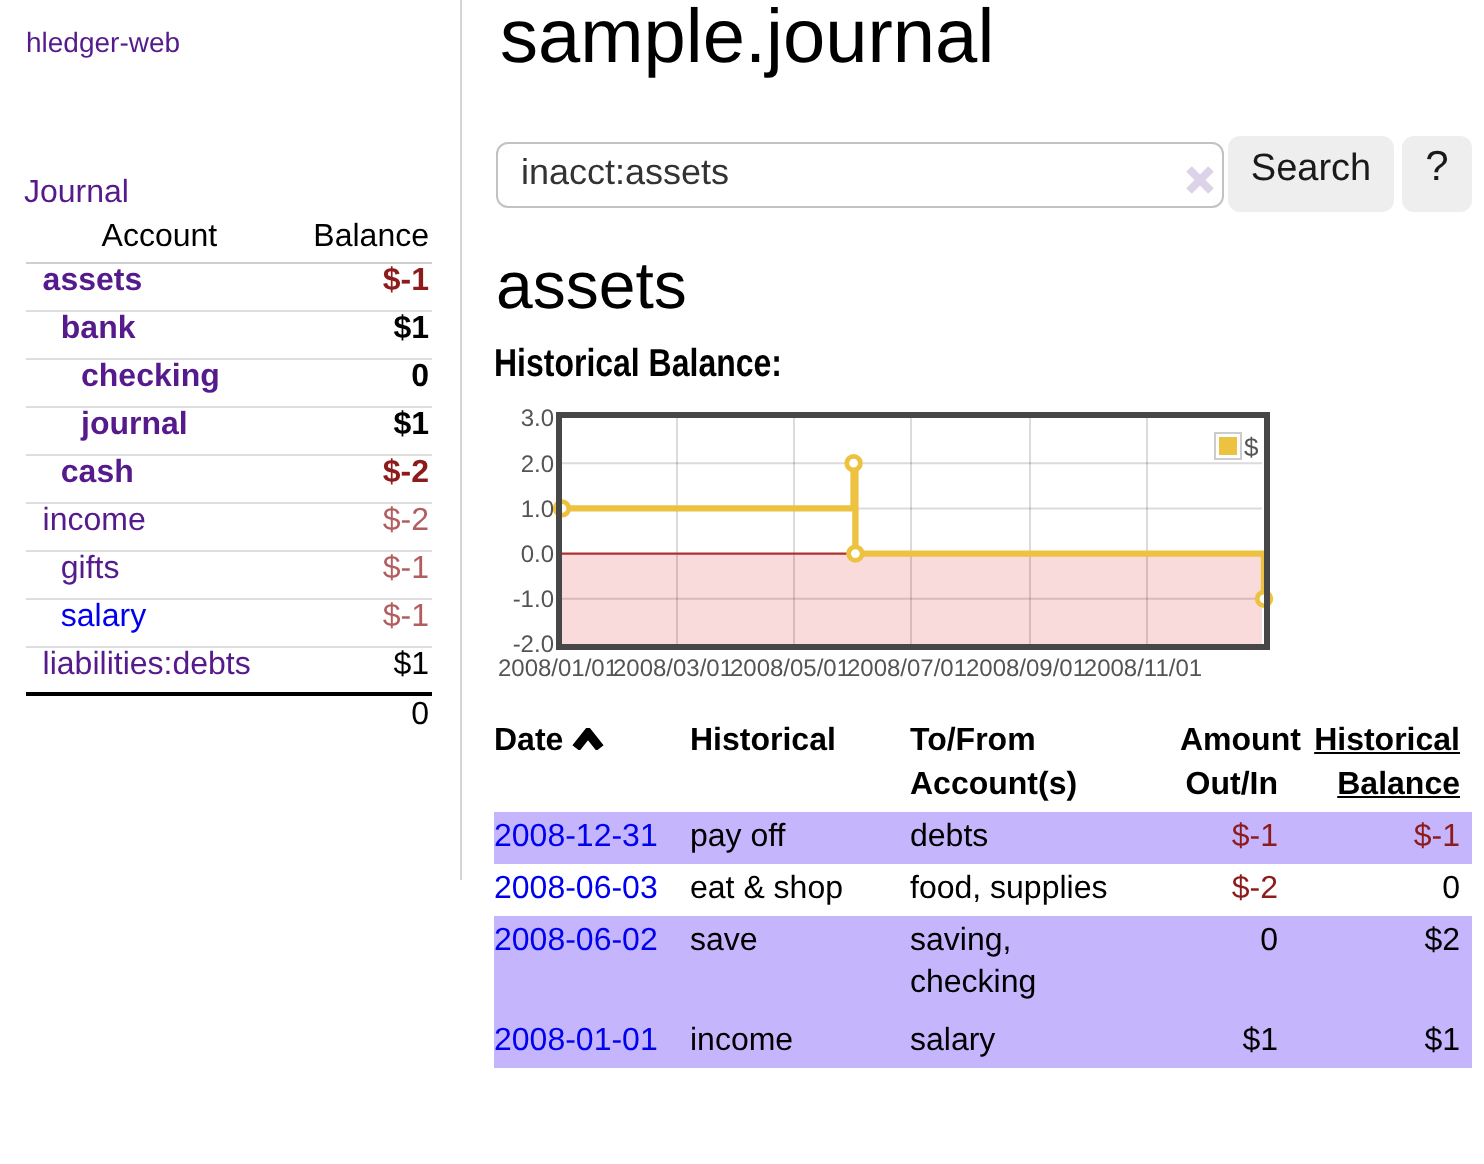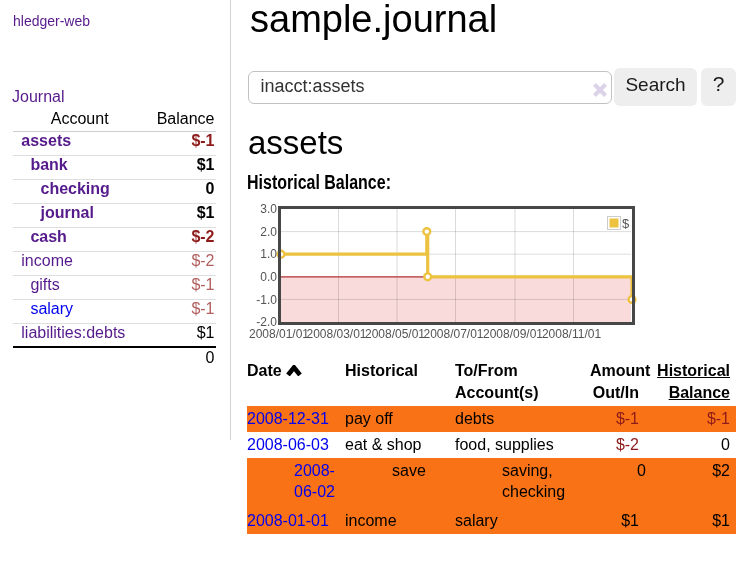--- a/index.html
+++ b/index.html
@@ -44,22 +44,22 @@
   line-height:1.2; }
 h3 { position:absolute; left:247px; top:171px; font-size:19.5px; font-weight:bold;
   line-height:1.2; transform:scaleX(0.82); transform-origin:0 0; }
 #chart { position:absolute; left:0; top:0; width:742px; height:582px; }
 #regtbl { position:absolute; left:247px; top:360px; width:489px;
   border-collapse:collapse; table-layout:fixed; }
 #regtbl th { font-weight:bold; text-align:left; vertical-align:top;
   line-height:22px; padding:0 0 1.7px 0; }
 #regtbl th.r, #regtbl td.r { text-align:right; }
 #regtbl td { vertical-align:top; padding:2.5px 0 2.5px 0; line-height:21px; }
-#regtbl tr.tall td { padding-bottom:5.5px;padding-left:47px; }
-#regtbl tr.g td { background:#f97316; }
+#regtbl tr.tall td { padding-bottom:5.5px; }
+#regtbl tr.g td { background:#c4b5fd; }
 #regtbl td.c5 { padding-right:6px; }
 #regtbl th.c5 { padding-right:6px;text-decoration:underline; }
 #regtbl tbody tr { height:26px; }
 </style>
 </head>
 <body>
 <div id="sidebar">
   <a id="appname" class="purple" href="#">hledger-web</a>
   <a id="journal" class="purple" href="#">Journal</a>
   <table id="acctbl">

